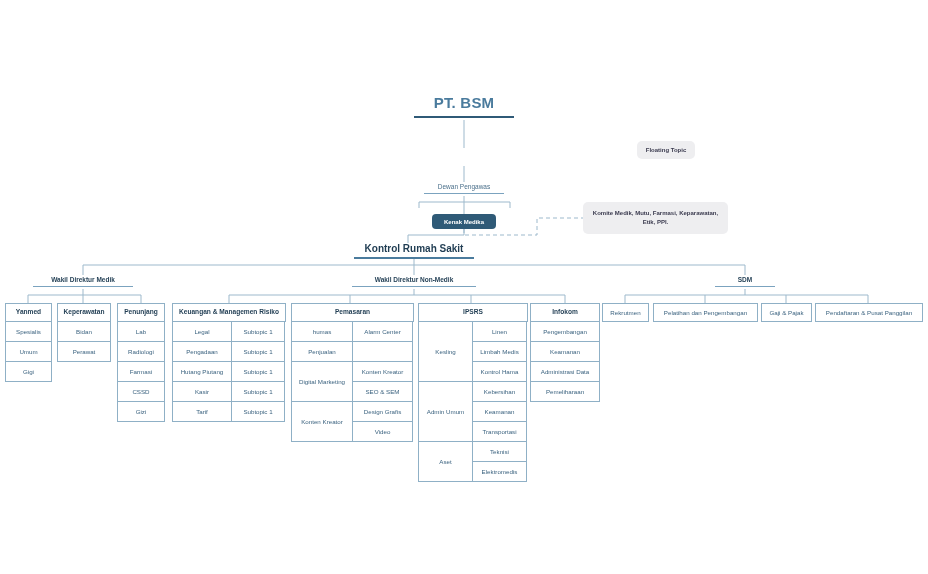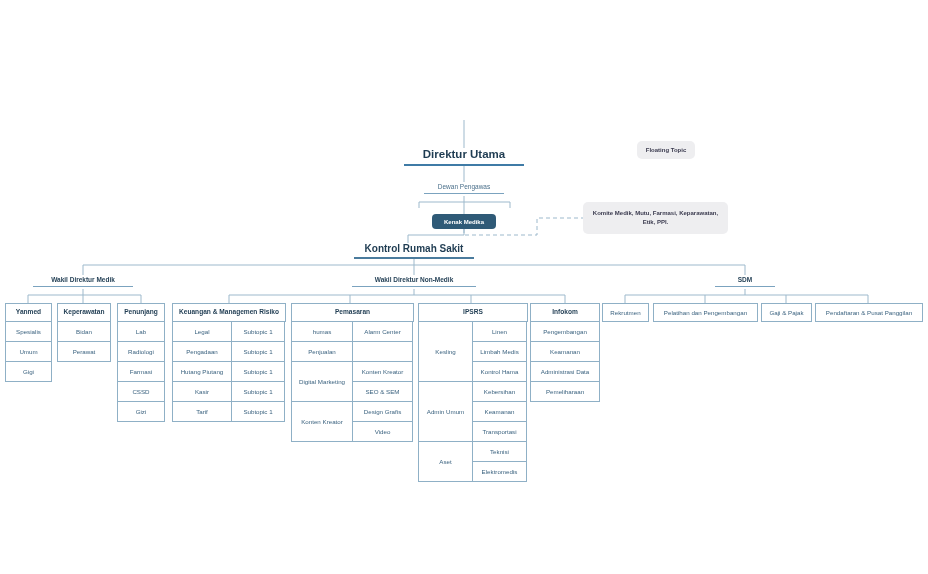--- a/index.html
+++ b/index.html
@@ -133,25 +133,25 @@
 
       <line x1="745" y1="289" x2="745" y2="295"></line>
       <line x1="625" y1="295" x2="868" y2="295"></line>
       <line x1="625" y1="295" x2="625" y2="303"></line>
       <line x1="705" y1="295" x2="705" y2="303"></line>
       <line x1="786" y1="295" x2="786" y2="303"></line>
       <line x1="868" y1="295" x2="868" y2="303"></line>
     </g>
   </svg>
 
-
-  <div class="title-sub" style="left:404px;top:148px;width:120px;">
-    <div>Direktur Utama</div>
-    <div class="bar"></div>
-  </div>
+  <div class="title-main" style="left:414px;top:94px;width:100px;">
+    <div>PT. BSM</div>
+    <div class="bar"></div>
+  </div>
+
 
   <div class="title-small" style="left:424px;top:183px;width:80px;">
     <div>Dewan Pengawas</div>
     <div class="bar"></div>
   </div>
 
   <div class="pill-dark" style="left:432px;top:214px;width:64px;height:15px;">
     <span>Kenak Medika</span>
   </div>
 

